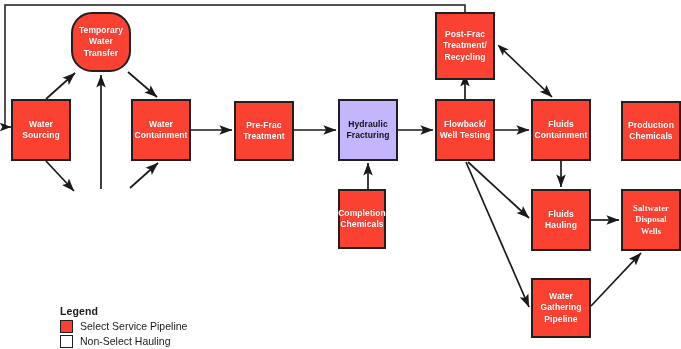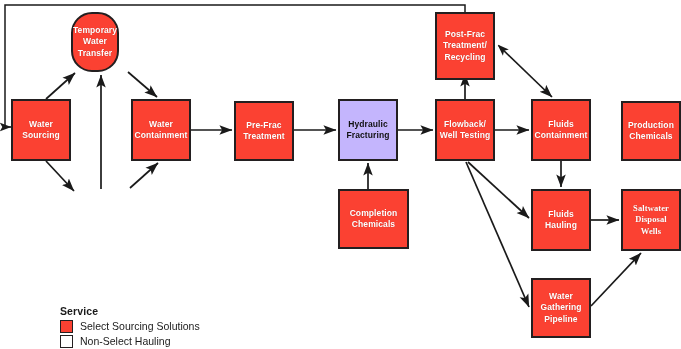--- a/index.html
+++ b/index.html
@@ -121,42 +121,42 @@
 
     <path d="M 468,162 L 529,218" fill="none" stroke="#1a1a1a" stroke-width="1.7" marker-end="url(#ah)"></path>
 
     <path d="M 466,162 L 529,307" fill="none" stroke="#1a1a1a" stroke-width="1.7" marker-end="url(#ah)"></path>
 
     <path d="M 591,220 L 619,220" fill="none" stroke="#1a1a1a" stroke-width="1.7" marker-end="url(#ah)"></path>
 
     <path d="M 591,306 L 641,253" fill="none" stroke="#1a1a1a" stroke-width="1.7" marker-end="url(#ah)"></path>
   </svg>
 
-  <div class="node select" style="left:71px;top:12px;width:48px;height:60px;border-radius:21px;">
+  <div class="node select" style="left:71px;top:12px;width:60px;height:60px;border-radius:21px;">
     <span>Temporary<br>Water<br>Transfer</span>
   </div>
 
   <div class="node select" style="left:11px;top:99px;width:60px;height:62px;">
     <span>Water<br>Sourcing</span>
   </div>
 
   <div class="node select" style="left:131px;top:99px;width:60px;height:62px;">
     <span>Water<br>Containment</span>
   </div>
 
 
   <div class="node select" style="left:234px;top:101px;width:60px;height:60px;">
     <span>Pre-Frac<br>Treatment</span>
   </div>
 
   <div class="node nonselect" style="left:338px;top:99px;width:60px;height:62px;">
     <span>Hydraulic<br>Fracturing</span>
   </div>
 
-  <div class="node select" style="left:338px;top:189px;width:71px;height:60px;">
+  <div class="node select" style="left:338px;top:189px;width:48px;height:60px;">
     <span>Completion<br>Chemicals</span>
   </div>
 
   <div class="node select" style="left:435px;top:12px;width:60px;height:68px;">
     <span>Post-Frac<br>Treatment/<br>Recycling</span>
   </div>
 
   <div class="node select" style="left:435px;top:99px;width:60px;height:62px;">
     <span>Flowback/<br>Well Testing</span>
   </div>
@@ -175,24 +175,24 @@
 
   <div class="node select" style="left:621px;top:189px;width:60px;height:62px;font-family:Liberation Serif, serif;">
     <span>Saltwater<br>Disposal Wells</span>
   </div>
 
   <div class="node select" style="left:531px;top:278px;width:60px;height:60px;">
     <span>Water<br>Gathering<br>Pipeline</span>
   </div>
 
   <div id="legend">
-    <div class="ltitle">Service</div>
+    <div class="ltitle">Legend</div>
     <div class="lrow">
       <span class="sw red"></span>
-      <span class="ltext">Select Sourcing Solutions</span>
+      <span class="ltext">Select Service Pipeline</span>
     </div>
     <div class="lrow">
       <span class="sw white"></span>
       <span class="ltext">Non-Select Hauling</span>
     </div>
   </div>
 
 </div>
 
 </body></html>

